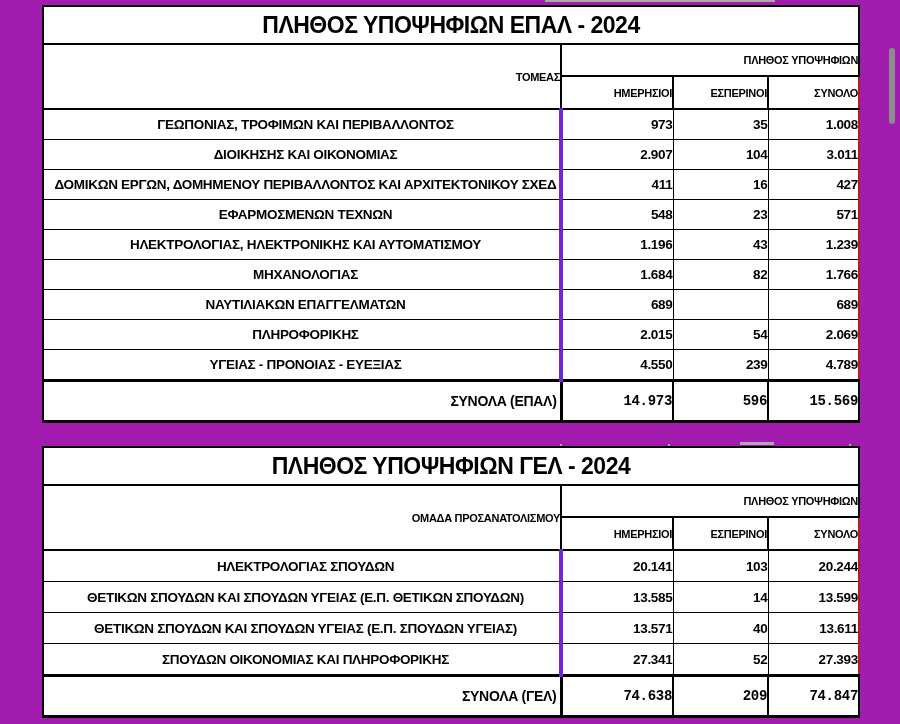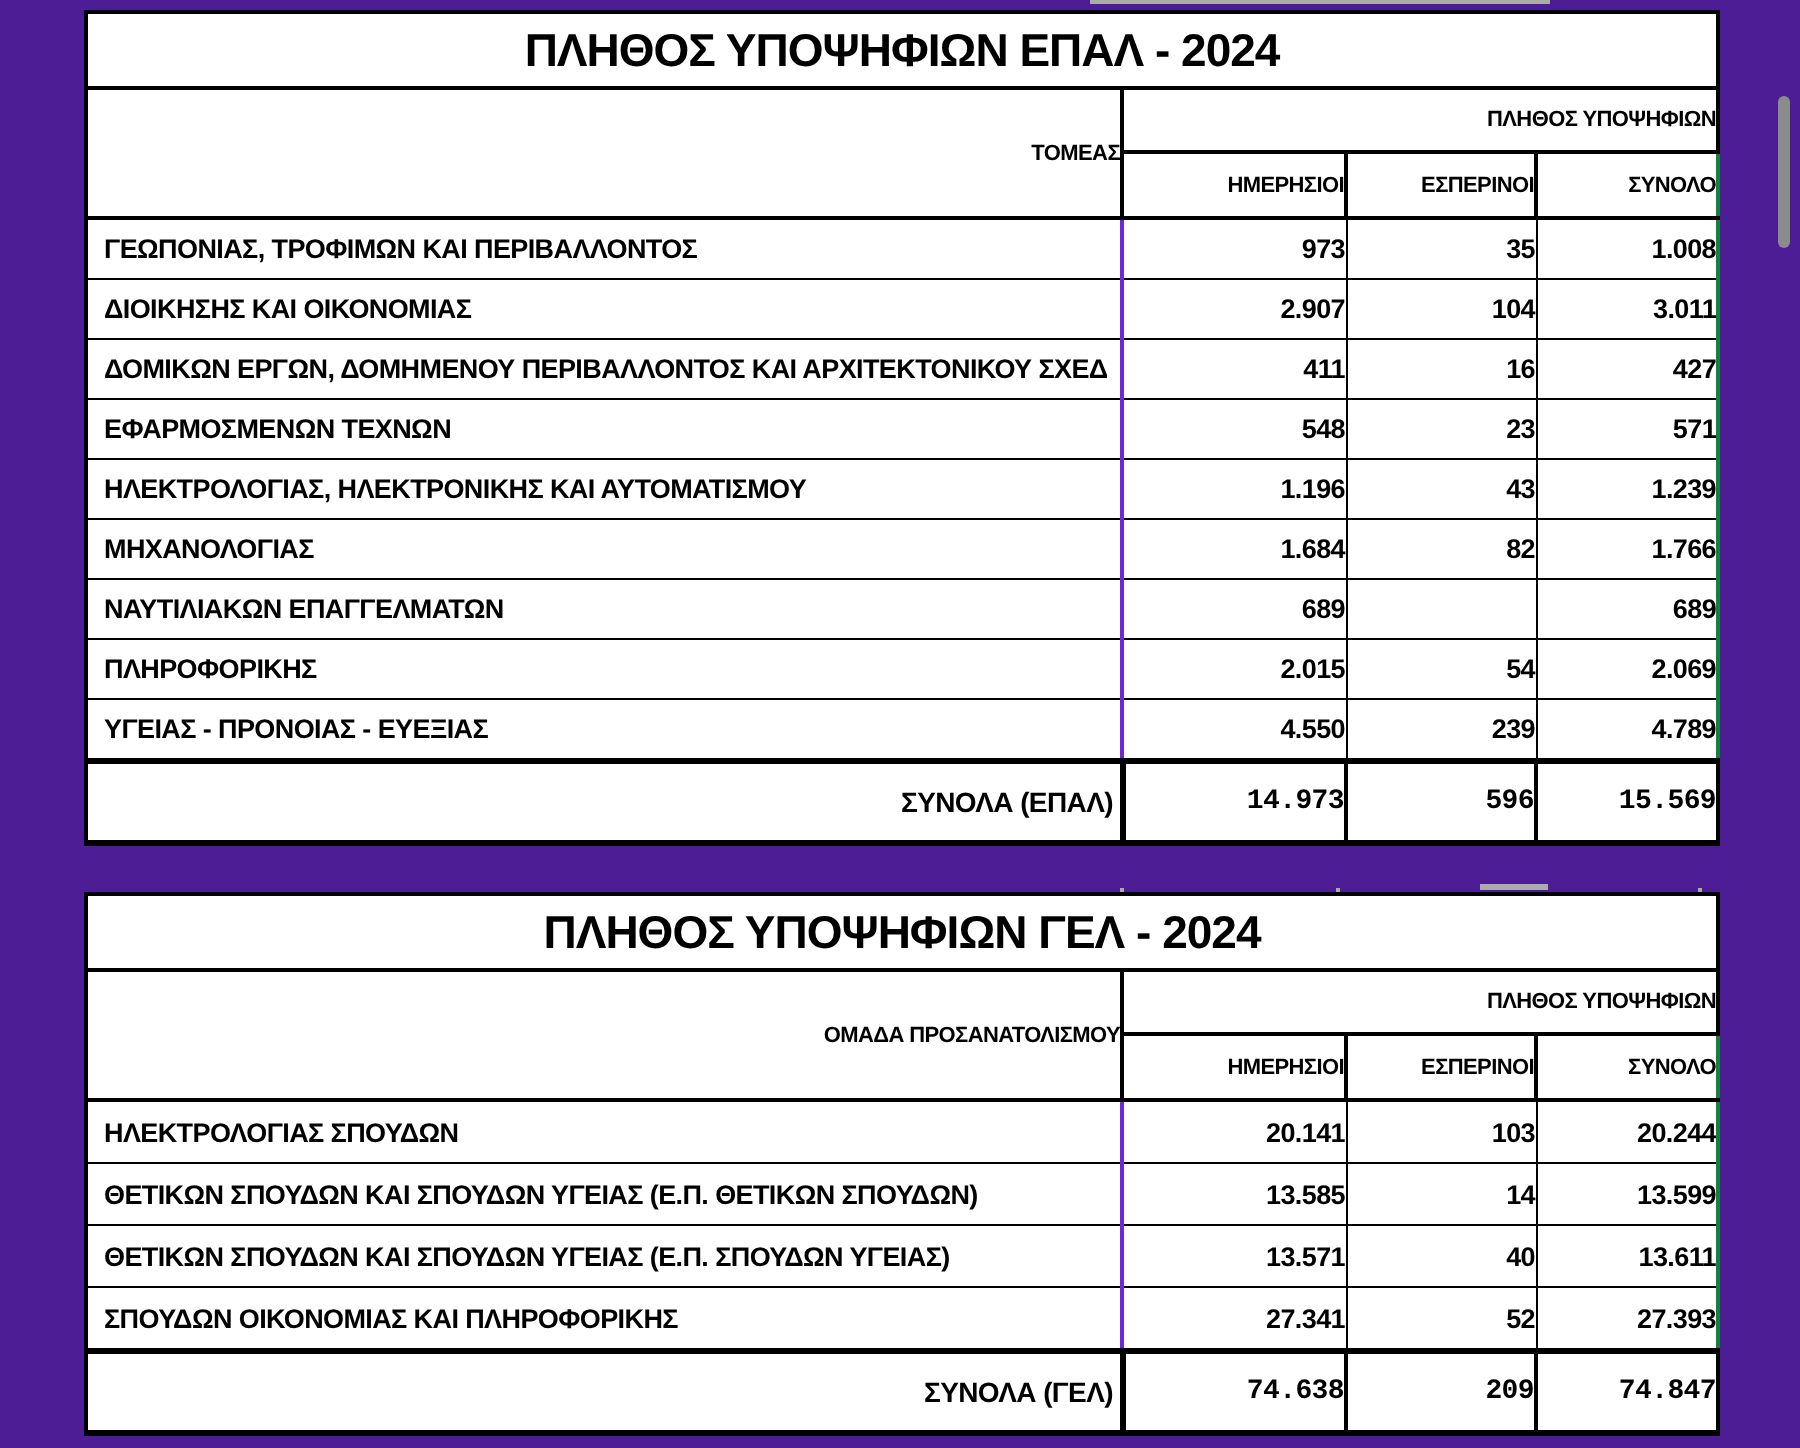--- a/index.html
+++ b/index.html
@@ -5,21 +5,21 @@
   html, body {
     margin: 0;
     padding: 0;
     background: #ffffff;
     font-family: "Liberation Sans", sans-serif;
   }
   .page {
     position: relative;
     width: 900px;
     height: 724px;
-    background: #4c1d95;
+    background: #a21caf;
     overflow: hidden;
     color: #000;
   }
 
   
   table.tbl {
     position: absolute;
     left: 42px;
     width: 816px;
     border-collapse: collapse;
@@ -52,31 +52,31 @@
     font-size: 11px;
   }
   tr.hdr-top td.group-col { border-right: 2px solid #000; }
   tr.hdr-top td { height: 30px; }
   tr.hdr-sub td { height: 31px; }
 
   
   tr.data-row td { height: 29px; font-size: 13.5px; }
   table.gel tr.data-row td { height: 30px; }
   tr.data-row td.lbl {
-    text-align: left;
+    text-align: center;
     padding-left: 8px;
     border-left: 2px solid #000;
-    border-right: 2px solid #6d28d9;
+    border-right: 4px solid #6d28d9;
   }
   td.num {
     text-align: right;
     padding-right: 5px;
     margin-left: 48px;
   }
-  tr.data-row td.num:last-child, tr.hdr-sub td:last-child { border-right: 2px solid #15803d; }
+  tr.data-row td.num:last-child, tr.hdr-sub td:last-child { border-right: 2px solid #b91c1c; }
 
   
   tr.total-row td {
     border: 2px solid #000;
     border-top: 3px solid #000;
     border-bottom: 3px solid #000;
     height: 38px;
     font-size: 14px;
   }
   tr.total-row td.tlbl {

